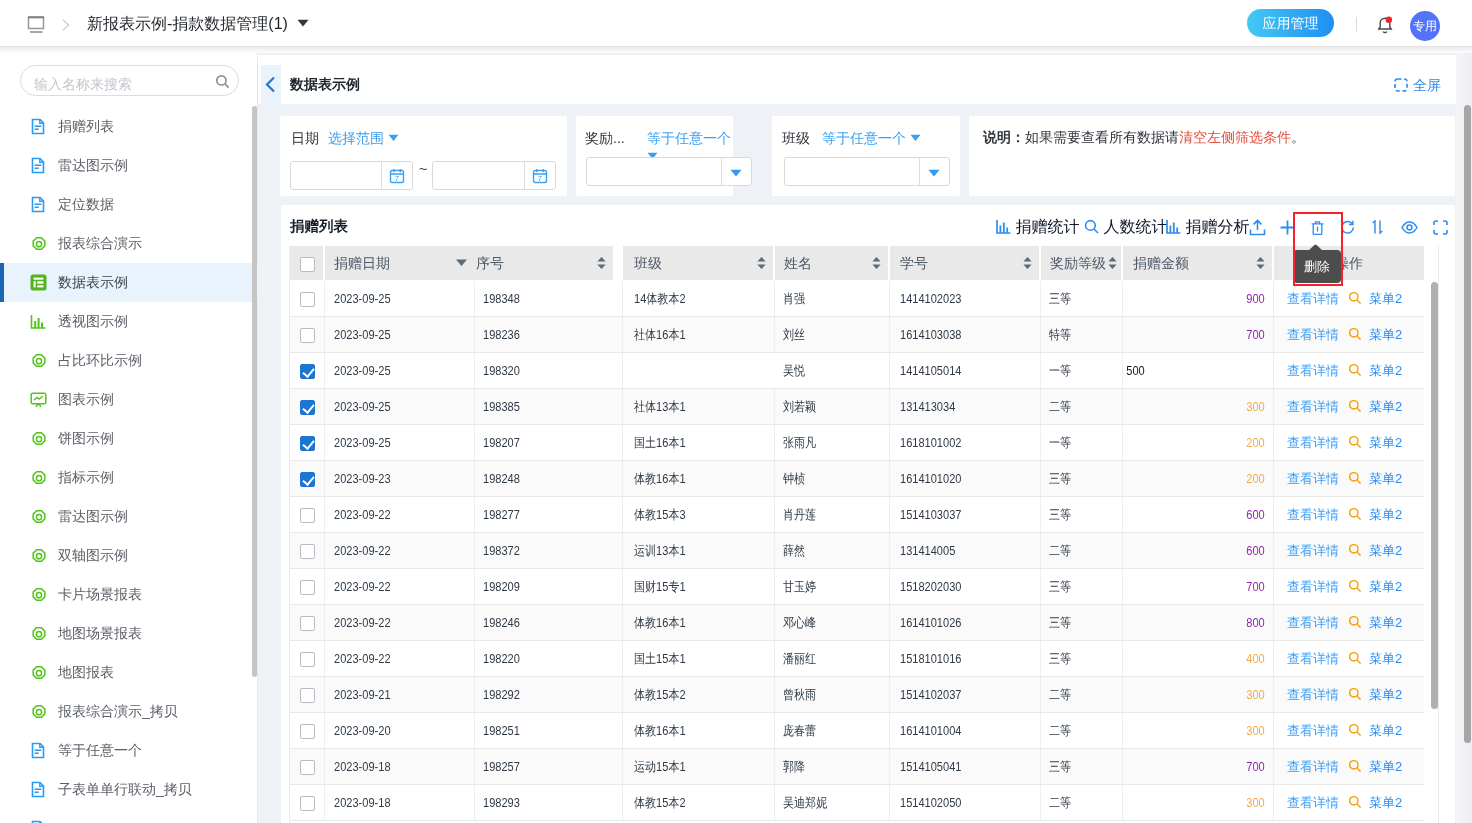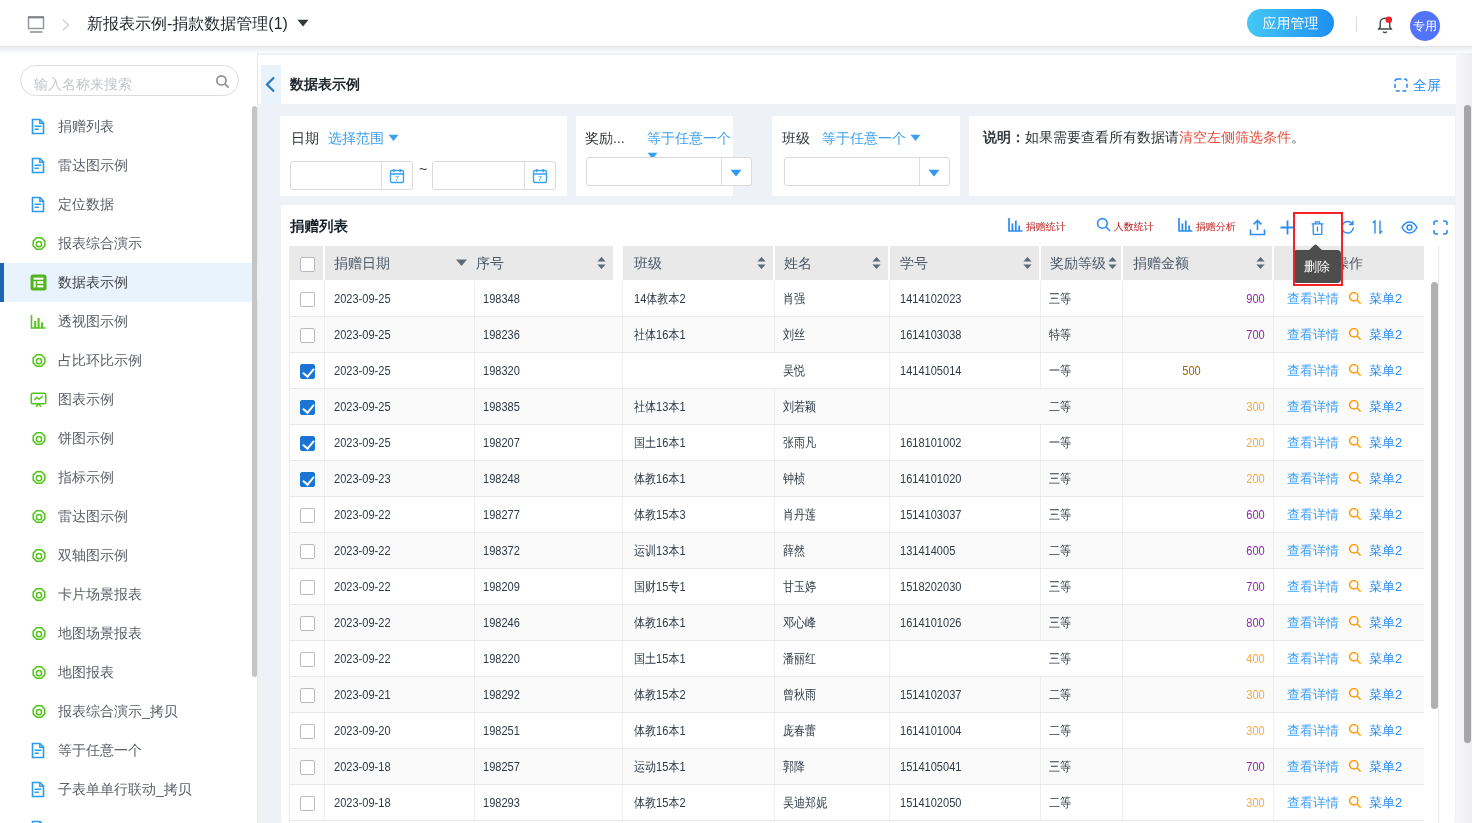--- a/index.html
+++ b/index.html
@@ -38,21 +38,21 @@
 
 .card {position:absolute;top:116px;height:80px;background:#fff;border-radius:2px;}
 .flbl {position:absolute;top:14px;font-size:14px;color:#30343a;}
 .fblue {position:absolute;top:14px;font-size:14px;color:#3ba0f0;}
 .finput {position:absolute;top:45px;height:29px;border:1px solid #d9d9d9;border-radius:3px;background:#fff;}
 .fsep {position:absolute;top:0;bottom:0;width:1px;background:#dcdee2;}
 
 
 #tcard {position:absolute;left:281px;top:205px;width:1174px;height:618px;background:#fff;border-radius:2px;}
 #ttitle {position:absolute;left:290px;top:217px;font-size:14.5px;font-weight:bold;color:#17202a;}
-.tblk {position:absolute;top:213px;height:28px;line-height:28px;font-size:10px;color:#b91c1c;margin-left:12px;}
+.tblk {position:absolute;top:213px;height:28px;line-height:28px;font-size:16px;color:#0f172a;}
 .th {position:absolute;top:246px;height:34px;background:#e9e9e9;border-right:2px solid #fff;line-height:34px;font-size:14px;color:#4c5866;}
 .th.thl {border-right:none;}
 .thx {padding-left:9px;}
 .sic {position:absolute;right:6px;top:0;}
 .tr {position:absolute;left:290px;width:1134px;height:36px;border-bottom:1px solid #e8e8e8;}
 .td {position:absolute;top:0;height:35px;line-height:35px;font-size:13px;color:#2f3a46;border-right:1px solid #eceef0;overflow:hidden;white-space:nowrap;}
 .v {display:inline-block;transform:scaleX(0.85);transform-origin:0 50%;}
 .vr {display:inline-block;transform:scaleX(0.85);transform-origin:100% 50%;}
 .td.tdl {border-right:none;}
 .cb {display:inline-block;width:15px;height:15px;border:1px solid #b8bcc2;border-radius:2px;background:#fff;vertical-align:middle;margin-left:10px;}
@@ -248,32 +248,33 @@
           <path d="M8.9 8.9 L12.6 12.6" stroke="#f90" stroke-width="1.4"></path>
         </svg></span><span class="lk2">菜单2</span></div>
 </div>
 <div class="tr" style="top:353px;background:#fff">
 <div class="td" style="left:0px;width:35px"><span class="cb on"></span></div>
 <div class="td" style="left:35px;width:150px;padding-left:9px"><span class="v">2023-09-25</span></div>
 <div class="td" style="left:185px;width:148px;padding-left:8px"><span class="v">198320</span></div>
 <div class="td" style="left:485px;width:115px;padding-left:8px"><span class="v">吴悦</span></div>
 <div class="td" style="left:600px;width:151px;padding-left:10px"><span class="v">1414105014</span></div>
 <div class="td" style="left:751px;width:82px;padding-left:8px"><span class="v">一等</span></div>
-<div class="td" style="left:833px;width:151px;text-align:center;padding-right:16px;color:#a16207"><span class="vr">500</span></div>
+<div class="td" style="left:833px;width:151px;text-align:left;padding-right:16px;color:#0f172a"><span class="vr">500</span></div>
 <div class="td tdl" style="left:984px;width:150px;padding-left:13px"><span class="lk1">查看详情</span><span style="margin:0 7px 0 9px"><svg width="14" height="14" viewBox="0 0 14 14" style="vertical-align:-2px">
           <circle cx="5.8" cy="5.8" r="4.2" fill="none" stroke="#f90" stroke-width="1.4"></circle>
           <path d="M8.9 8.9 L12.6 12.6" stroke="#f90" stroke-width="1.4"></path>
         </svg></span><span class="lk2">菜单2</span></div>
 </div>
 <div class="tr" style="top:389px;background:#fafafa">
 <div class="td" style="left:0px;width:35px"><span class="cb on"></span></div>
 <div class="td" style="left:35px;width:150px;padding-left:9px"><span class="v">2023-09-25</span></div>
 <div class="td" style="left:185px;width:148px;padding-left:8px"><span class="v">198385</span></div>
 <div class="td" style="left:333px;width:152px;padding-left:11px"><span class="v">社体13本1</span></div>
 <div class="td" style="left:485px;width:115px;padding-left:8px"><span class="v">刘若颖</span></div>
+<div class="td" style="left:600px;width:151px;padding-left:10px"><span class="v">131413034</span></div>
 <div class="td" style="left:751px;width:82px;padding-left:8px"><span class="v">二等</span></div>
 <div class="td" style="left:833px;width:151px;text-align:right;padding-right:8px;color:#f3ab49"><span class="vr">300</span></div>
 <div class="td tdl" style="left:984px;width:150px;padding-left:13px"><span class="lk1">查看详情</span><span style="margin:0 7px 0 9px"><svg width="14" height="14" viewBox="0 0 14 14" style="vertical-align:-2px">
           <circle cx="5.8" cy="5.8" r="4.2" fill="none" stroke="#f90" stroke-width="1.4"></circle>
           <path d="M8.9 8.9 L12.6 12.6" stroke="#f90" stroke-width="1.4"></path>
         </svg></span><span class="lk2">菜单2</span></div>
 </div>
 <div class="tr" style="top:425px;background:#fff">
 <div class="td" style="left:0px;width:35px"><span class="cb on"></span></div>
 <div class="td" style="left:35px;width:150px;padding-left:9px"><span class="v">2023-09-25</span></div>
@@ -357,20 +358,21 @@
           <circle cx="5.8" cy="5.8" r="4.2" fill="none" stroke="#f90" stroke-width="1.4"></circle>
           <path d="M8.9 8.9 L12.6 12.6" stroke="#f90" stroke-width="1.4"></path>
         </svg></span><span class="lk2">菜单2</span></div>
 </div>
 <div class="tr" style="top:641px;background:#fff">
 <div class="td" style="left:0px;width:35px"><span class="cb"></span></div>
 <div class="td" style="left:35px;width:150px;padding-left:9px"><span class="v">2023-09-22</span></div>
 <div class="td" style="left:185px;width:148px;padding-left:8px"><span class="v">198220</span></div>
 <div class="td" style="left:333px;width:152px;padding-left:11px"><span class="v">国土15本1</span></div>
 <div class="td" style="left:485px;width:115px;padding-left:8px"><span class="v">潘丽红</span></div>
+<div class="td" style="left:600px;width:151px;padding-left:10px"><span class="v">1518101016</span></div>
 <div class="td" style="left:751px;width:82px;padding-left:8px"><span class="v">三等</span></div>
 <div class="td" style="left:833px;width:151px;text-align:right;padding-right:8px;color:#f3ab49"><span class="vr">400</span></div>
 <div class="td tdl" style="left:984px;width:150px;padding-left:13px"><span class="lk1">查看详情</span><span style="margin:0 7px 0 9px"><svg width="14" height="14" viewBox="0 0 14 14" style="vertical-align:-2px">
           <circle cx="5.8" cy="5.8" r="4.2" fill="none" stroke="#f90" stroke-width="1.4"></circle>
           <path d="M8.9 8.9 L12.6 12.6" stroke="#f90" stroke-width="1.4"></path>
         </svg></span><span class="lk2">菜单2</span></div>
 </div>
 <div class="tr" style="top:677px;background:#fafafa">
 <div class="td" style="left:0px;width:35px"><span class="cb"></span></div>
 <div class="td" style="left:35px;width:150px;padding-left:9px"><span class="v">2023-09-21</span></div>

